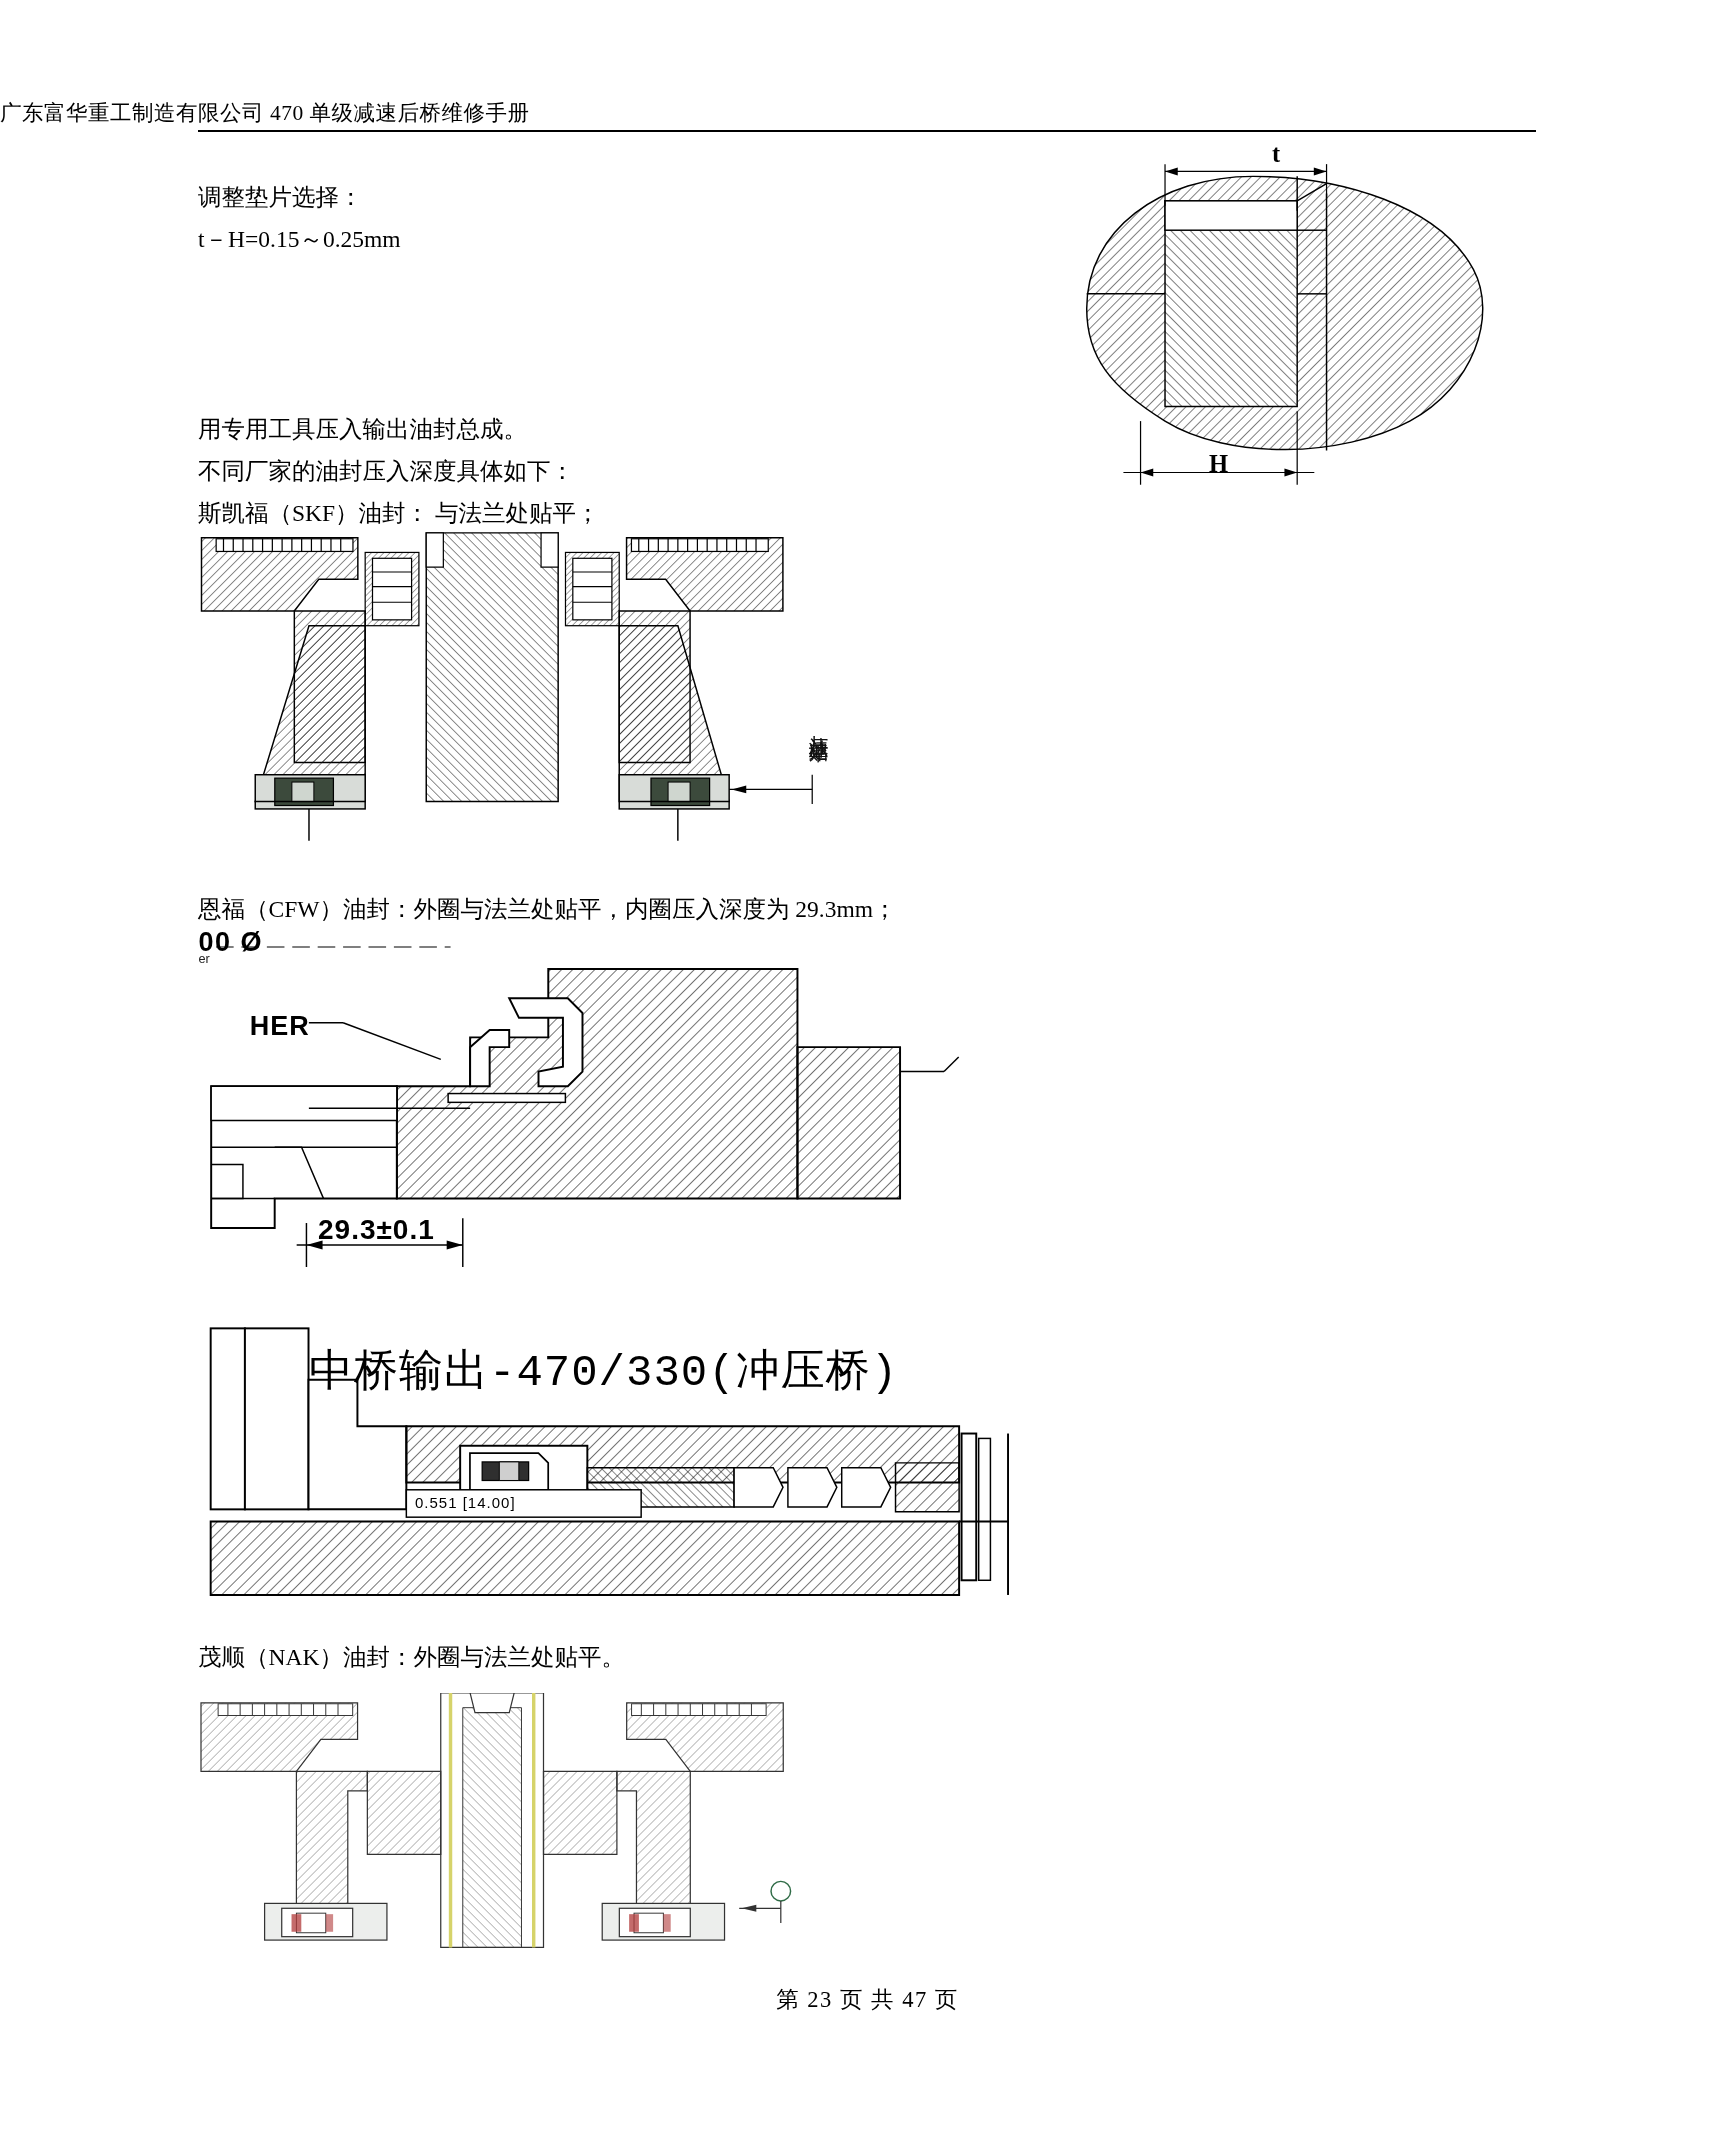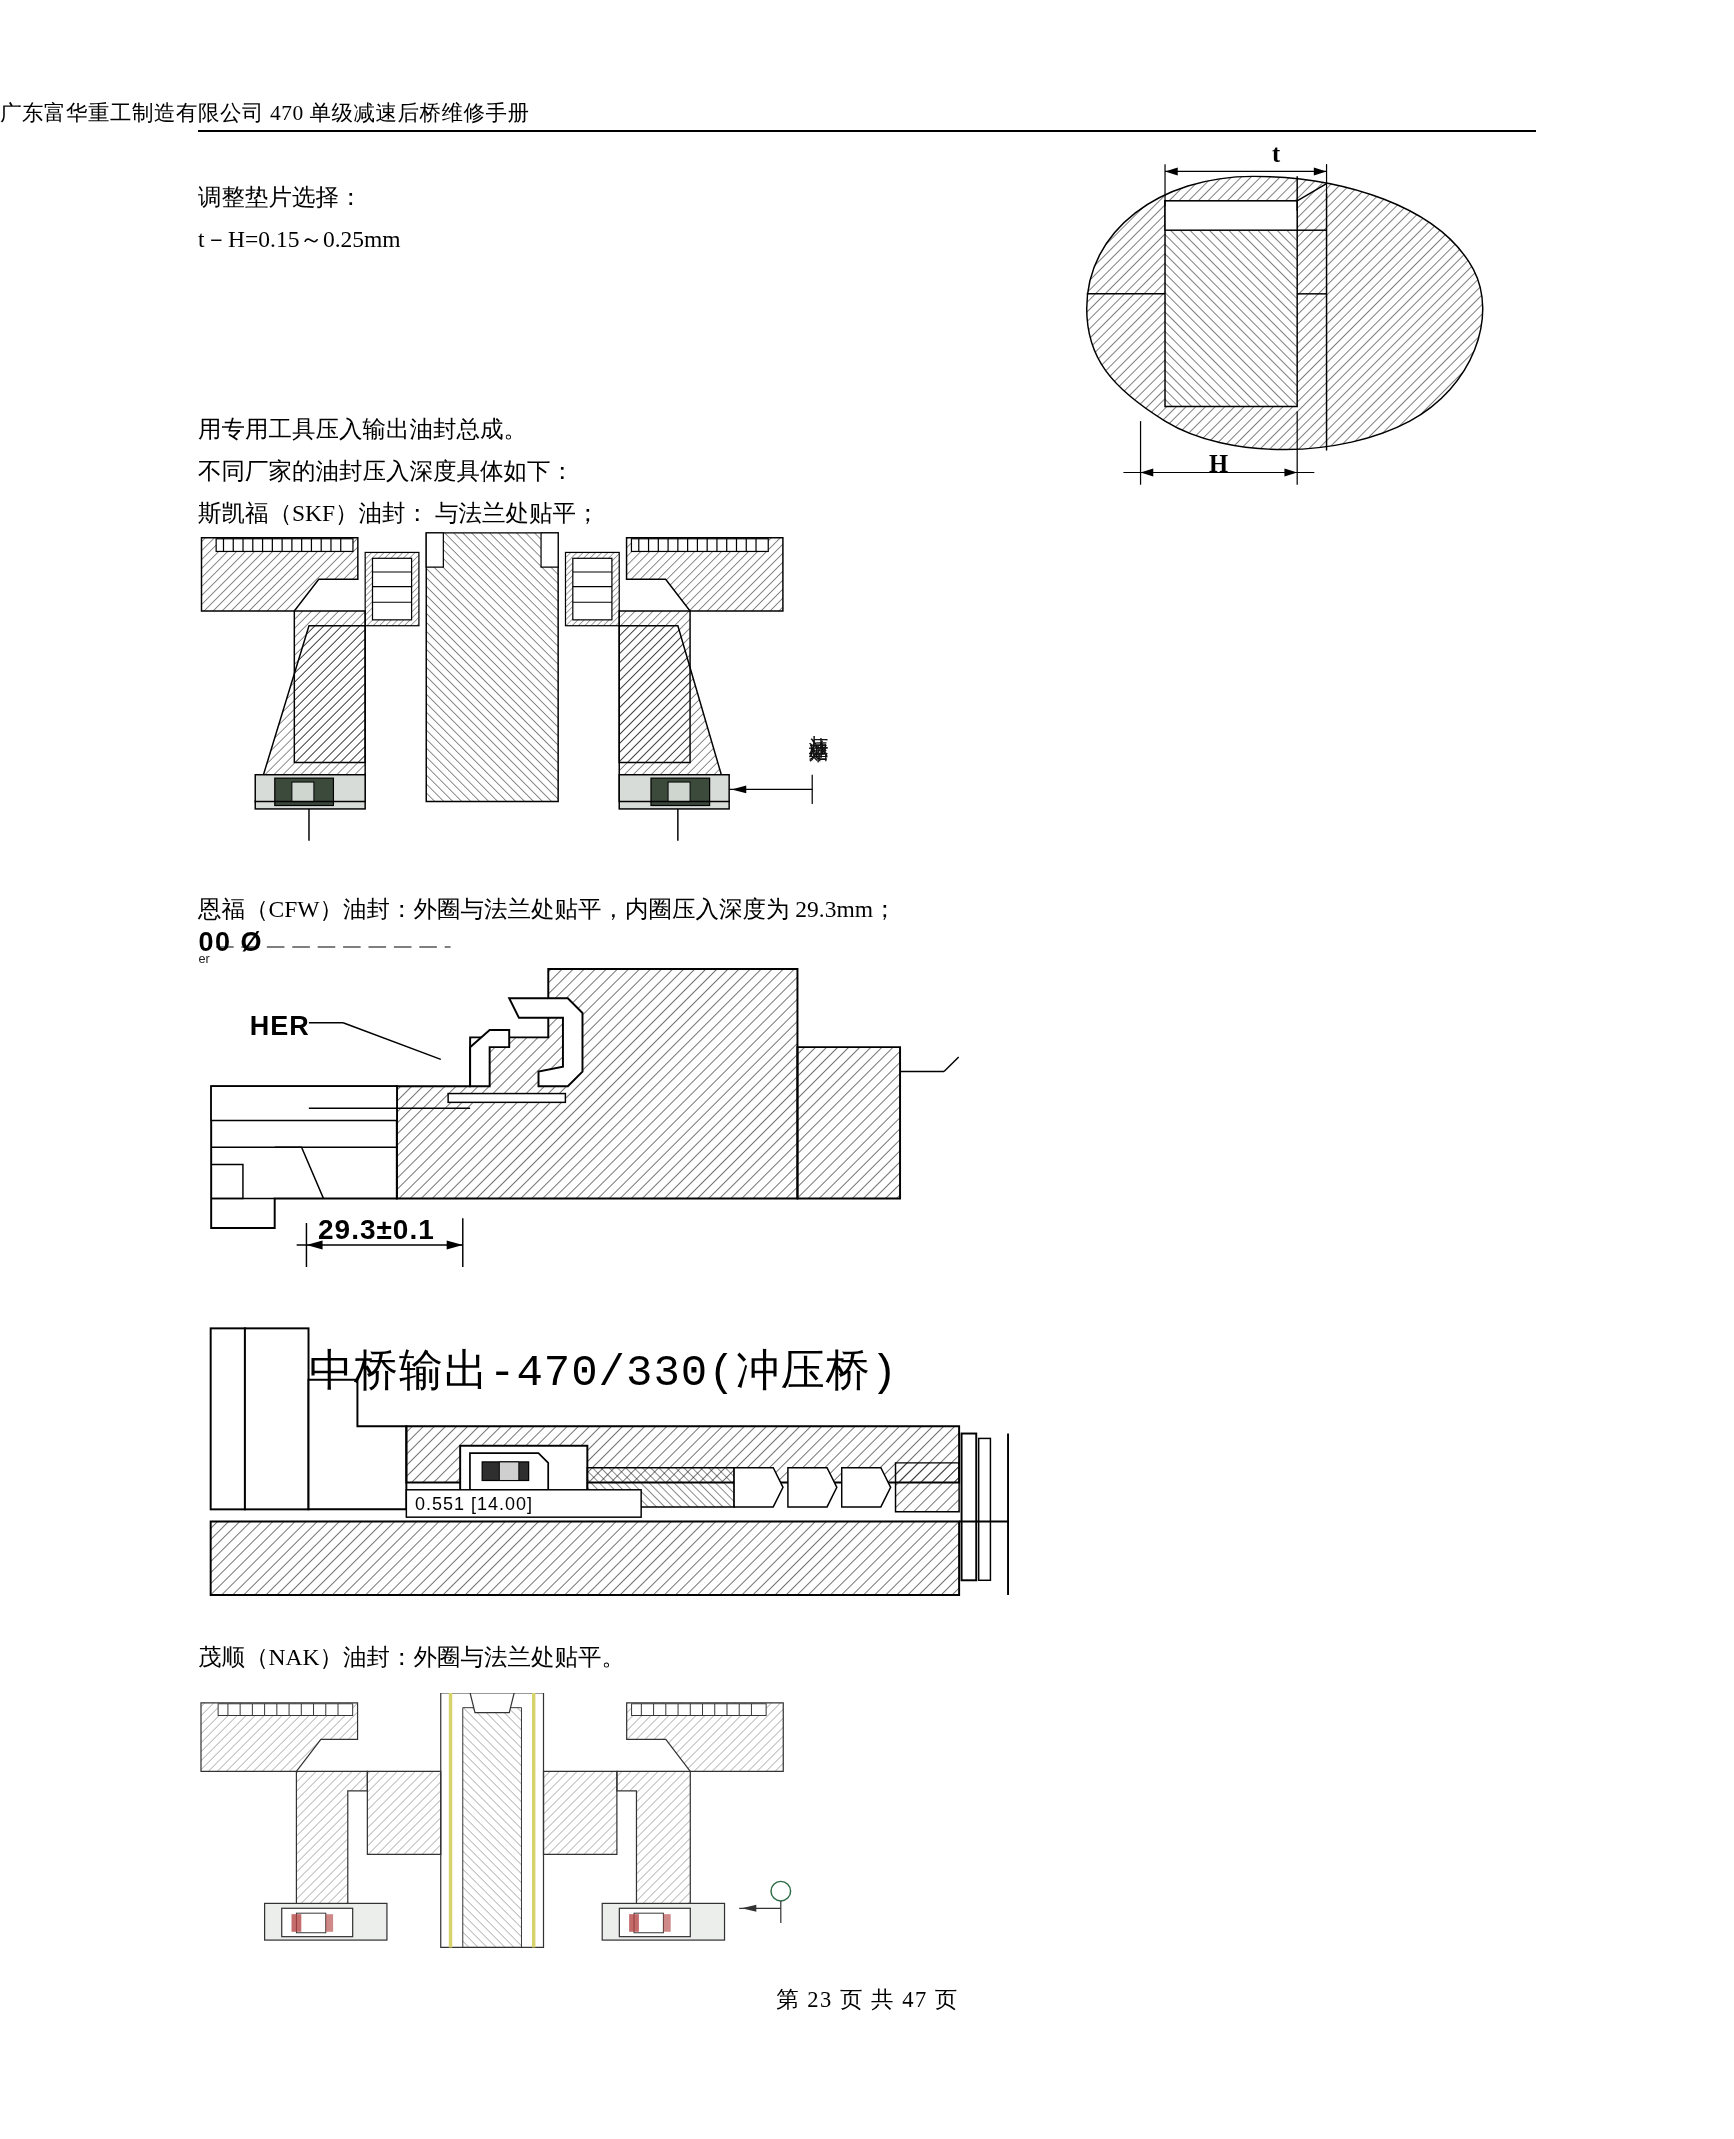--- a/index.html
+++ b/index.html
@@ -327,21 +327,21 @@
       <rect x="1565" y="230" width="30" height="300" fill="#fff" stroke="#000" stroke-width="4"></rect>
       <rect x="1600" y="240" width="24" height="290" fill="#fff" stroke="#000" stroke-width="3"></rect>
 
       <rect x="430" y="345" width="480" height="56" fill="#fff" stroke="#000" stroke-width="3"></rect>
 
       <path d="M 30 410 L 1560 410 L 1560 560 L 30 560 Z" fill="url(#mf1)" stroke="#000" stroke-width="4"></path>
       <line x1="1560" y1="410" x2="1660" y2="410" stroke="#000" stroke-width="4"></line>
       <line x1="1660" y1="230" x2="1660" y2="560" stroke="#000" stroke-width="4"></line>
     </svg>
     <div style="position:absolute; left:113px; top:19.6px; font-family:Liberation Mono, monospace; font-size:44px; letter-spacing:1px; color:#000;">中桥输出-470/330(冲压桥)</div>
-    <div style="position:absolute; left:219px; top:173px; font-family:'Liberation Sans',sans-serif; font-size:18px; letter-spacing:1px;">0.551  [14.00]</div>
+    <div style="position:absolute; left:219px; top:173px; font-family:'Liberation Sans',sans-serif; font-size:15px; letter-spacing:1px;">0.551  [14.00]</div>
   </div>
 
   <div class="fig" style="left:196px; top:1693px;">
     <svg width="695" height="274" viewBox="0 0 1420 560">
       <defs>
         <pattern id="nk1" patternUnits="userSpaceOnUse" width="13" height="13" patternTransform="rotate(45)">
           <line x1="0" y1="0" x2="0" y2="13" stroke="#555" stroke-width="1.6"></line>
         </pattern>
         <pattern id="nk2" patternUnits="userSpaceOnUse" width="13" height="13" patternTransform="rotate(-45)">
           <line x1="0" y1="0" x2="0" y2="13" stroke="#555" stroke-width="1.6"></line>

